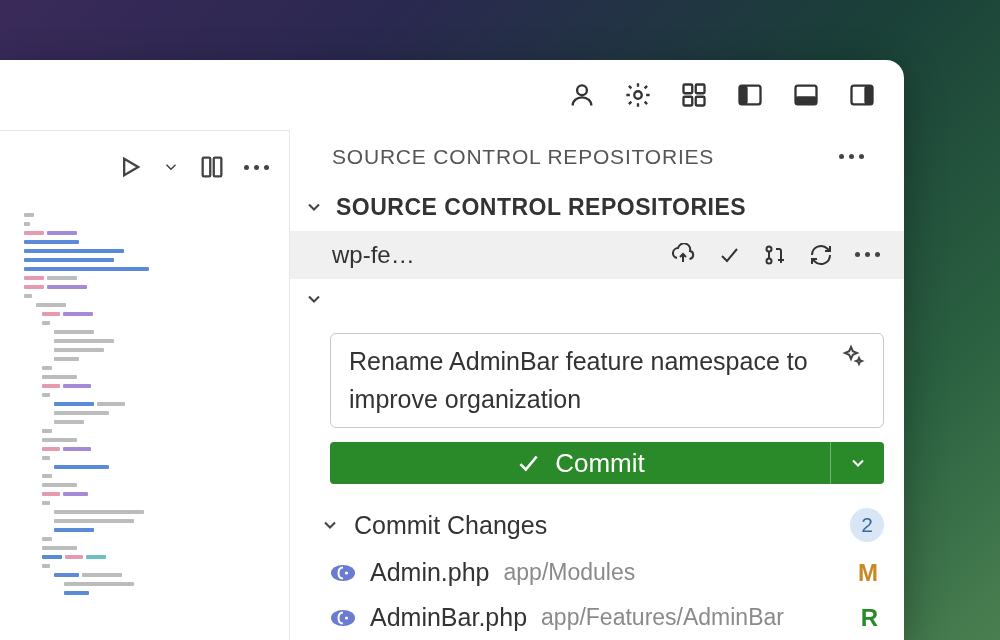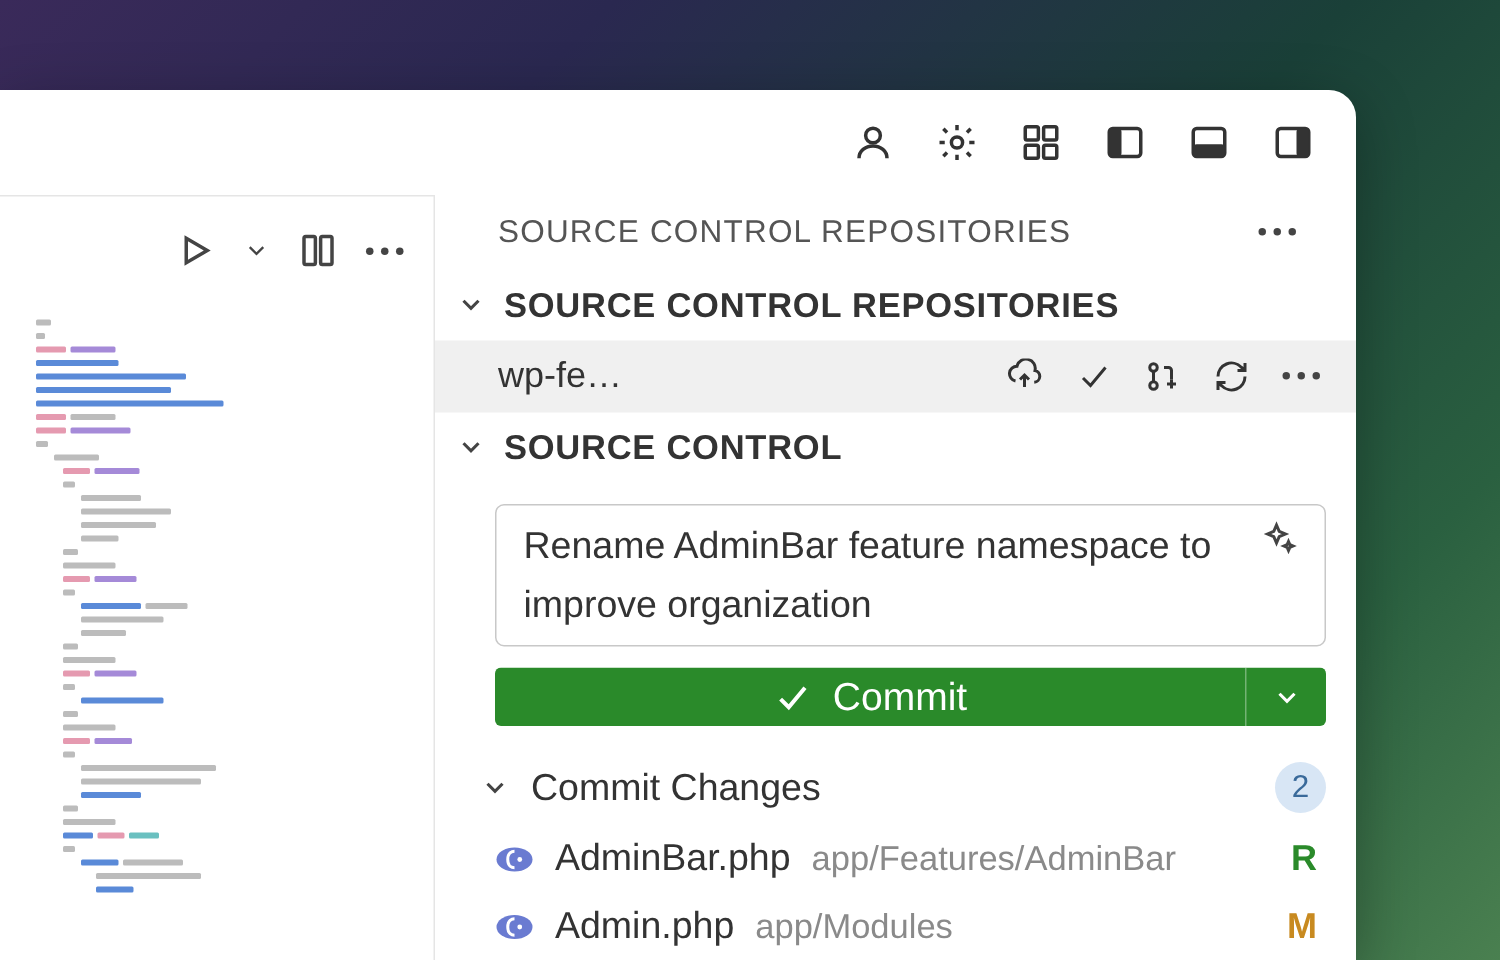--- a/index.html
+++ b/index.html
@@ -449,21 +449,20 @@
               <span></span>
               <span></span>
             </div>
         </div>
       </div>
 
       <div class="section-header">
         <svg class="chev" viewBox="0 0 24 24">
             <polyline points="6 9 12 15 18 9"></polyline>
           </svg>
-        <span>SOURCE CONTROL</span>
       </div>
 
       <div class="commit-input">
         <div class="msg">Rename AdminBar feature namespace to improve organization</div>
         <svg class="sparkle-ico" viewBox="0 0 24 24">
             <path d="M10 3l1.8 4.2L16 9l-4.2 1.8L10 15l-1.8-4.2L4 9l4.2-1.8z"></path>
             <path d="M18 14l.9 2.1L21 17l-2.1.9L18 20l-.9-2.1L15 17l2.1-.9z"></path>
           </svg>
       </div>
 
@@ -490,33 +489,33 @@
       </div>
 
       <div class="file-row">
         <span class="php-icon">
           <svg viewBox="0 0 26 22">
               <ellipse cx="13" cy="11" rx="12" ry="8" fill="#6a7bd1"></ellipse>
               <path d="M13 5.5c-1.8 0-4.5 1-4.5 5.5s2.7 5.5 4.5 5.5" stroke="#fff" stroke-width="2" fill="none"></path>
               <circle cx="16.5" cy="11" r="1.6" fill="#fff"></circle>
             </svg>
         </span>
-        <span class="file-name">AdminBar.php</span>
-        <span class="file-path">app/Features/AdminBar</span>
-        <span class="status-letter status-R">R</span>
+        <span class="file-name">Admin.php</span>
+        <span class="file-path">app/Modules</span>
+        <span class="status-letter status-M">M</span>
       </div>
 
       <div class="file-row">
         <span class="php-icon">
           <svg viewBox="0 0 26 22">
               <ellipse cx="13" cy="11" rx="12" ry="8" fill="#6a7bd1"></ellipse>
               <path d="M13 5.5c-1.8 0-4.5 1-4.5 5.5s2.7 5.5 4.5 5.5" stroke="#fff" stroke-width="2" fill="none"></path>
               <circle cx="16.5" cy="11" r="1.6" fill="#fff"></circle>
             </svg>
         </span>
-        <span class="file-name">Admin.php</span>
-        <span class="file-path">app/Modules</span>
-        <span class="status-letter status-M">M</span>
+        <span class="file-name">AdminBar.php</span>
+        <span class="file-path">app/Features/AdminBar</span>
+        <span class="status-letter status-R">R</span>
       </div>
 
     </div>
   </div>
 </div>
 
 </body></html>

